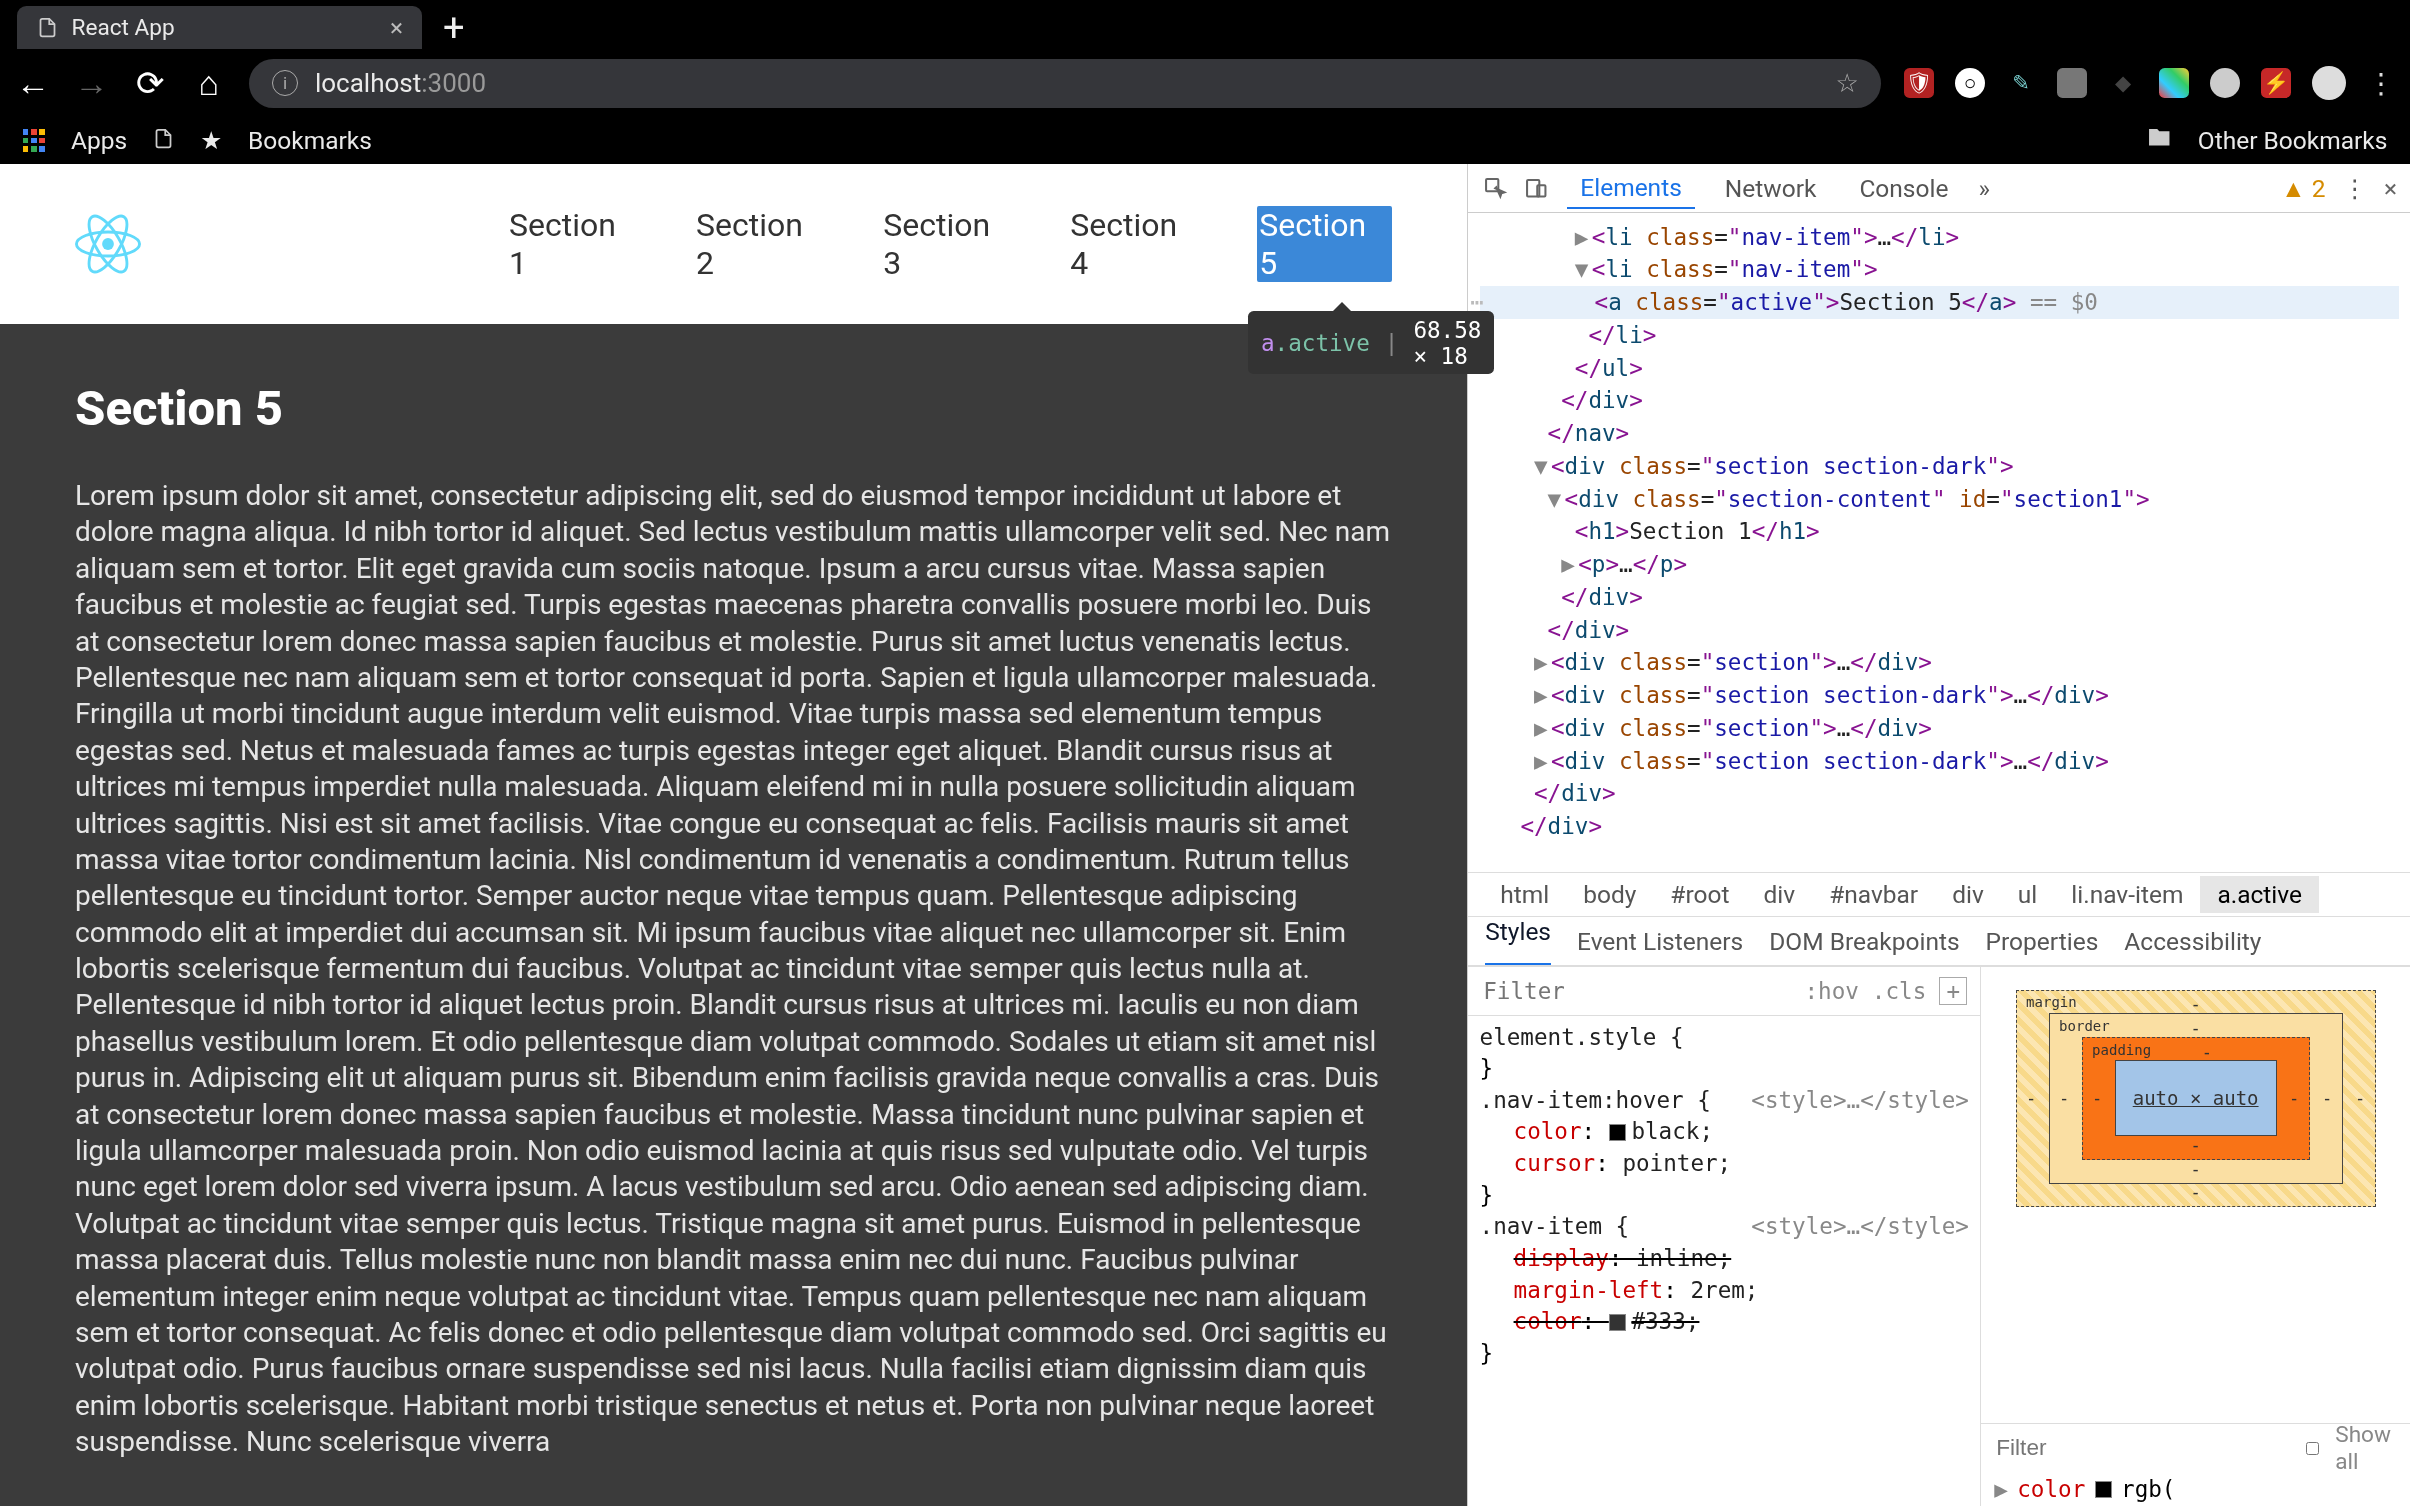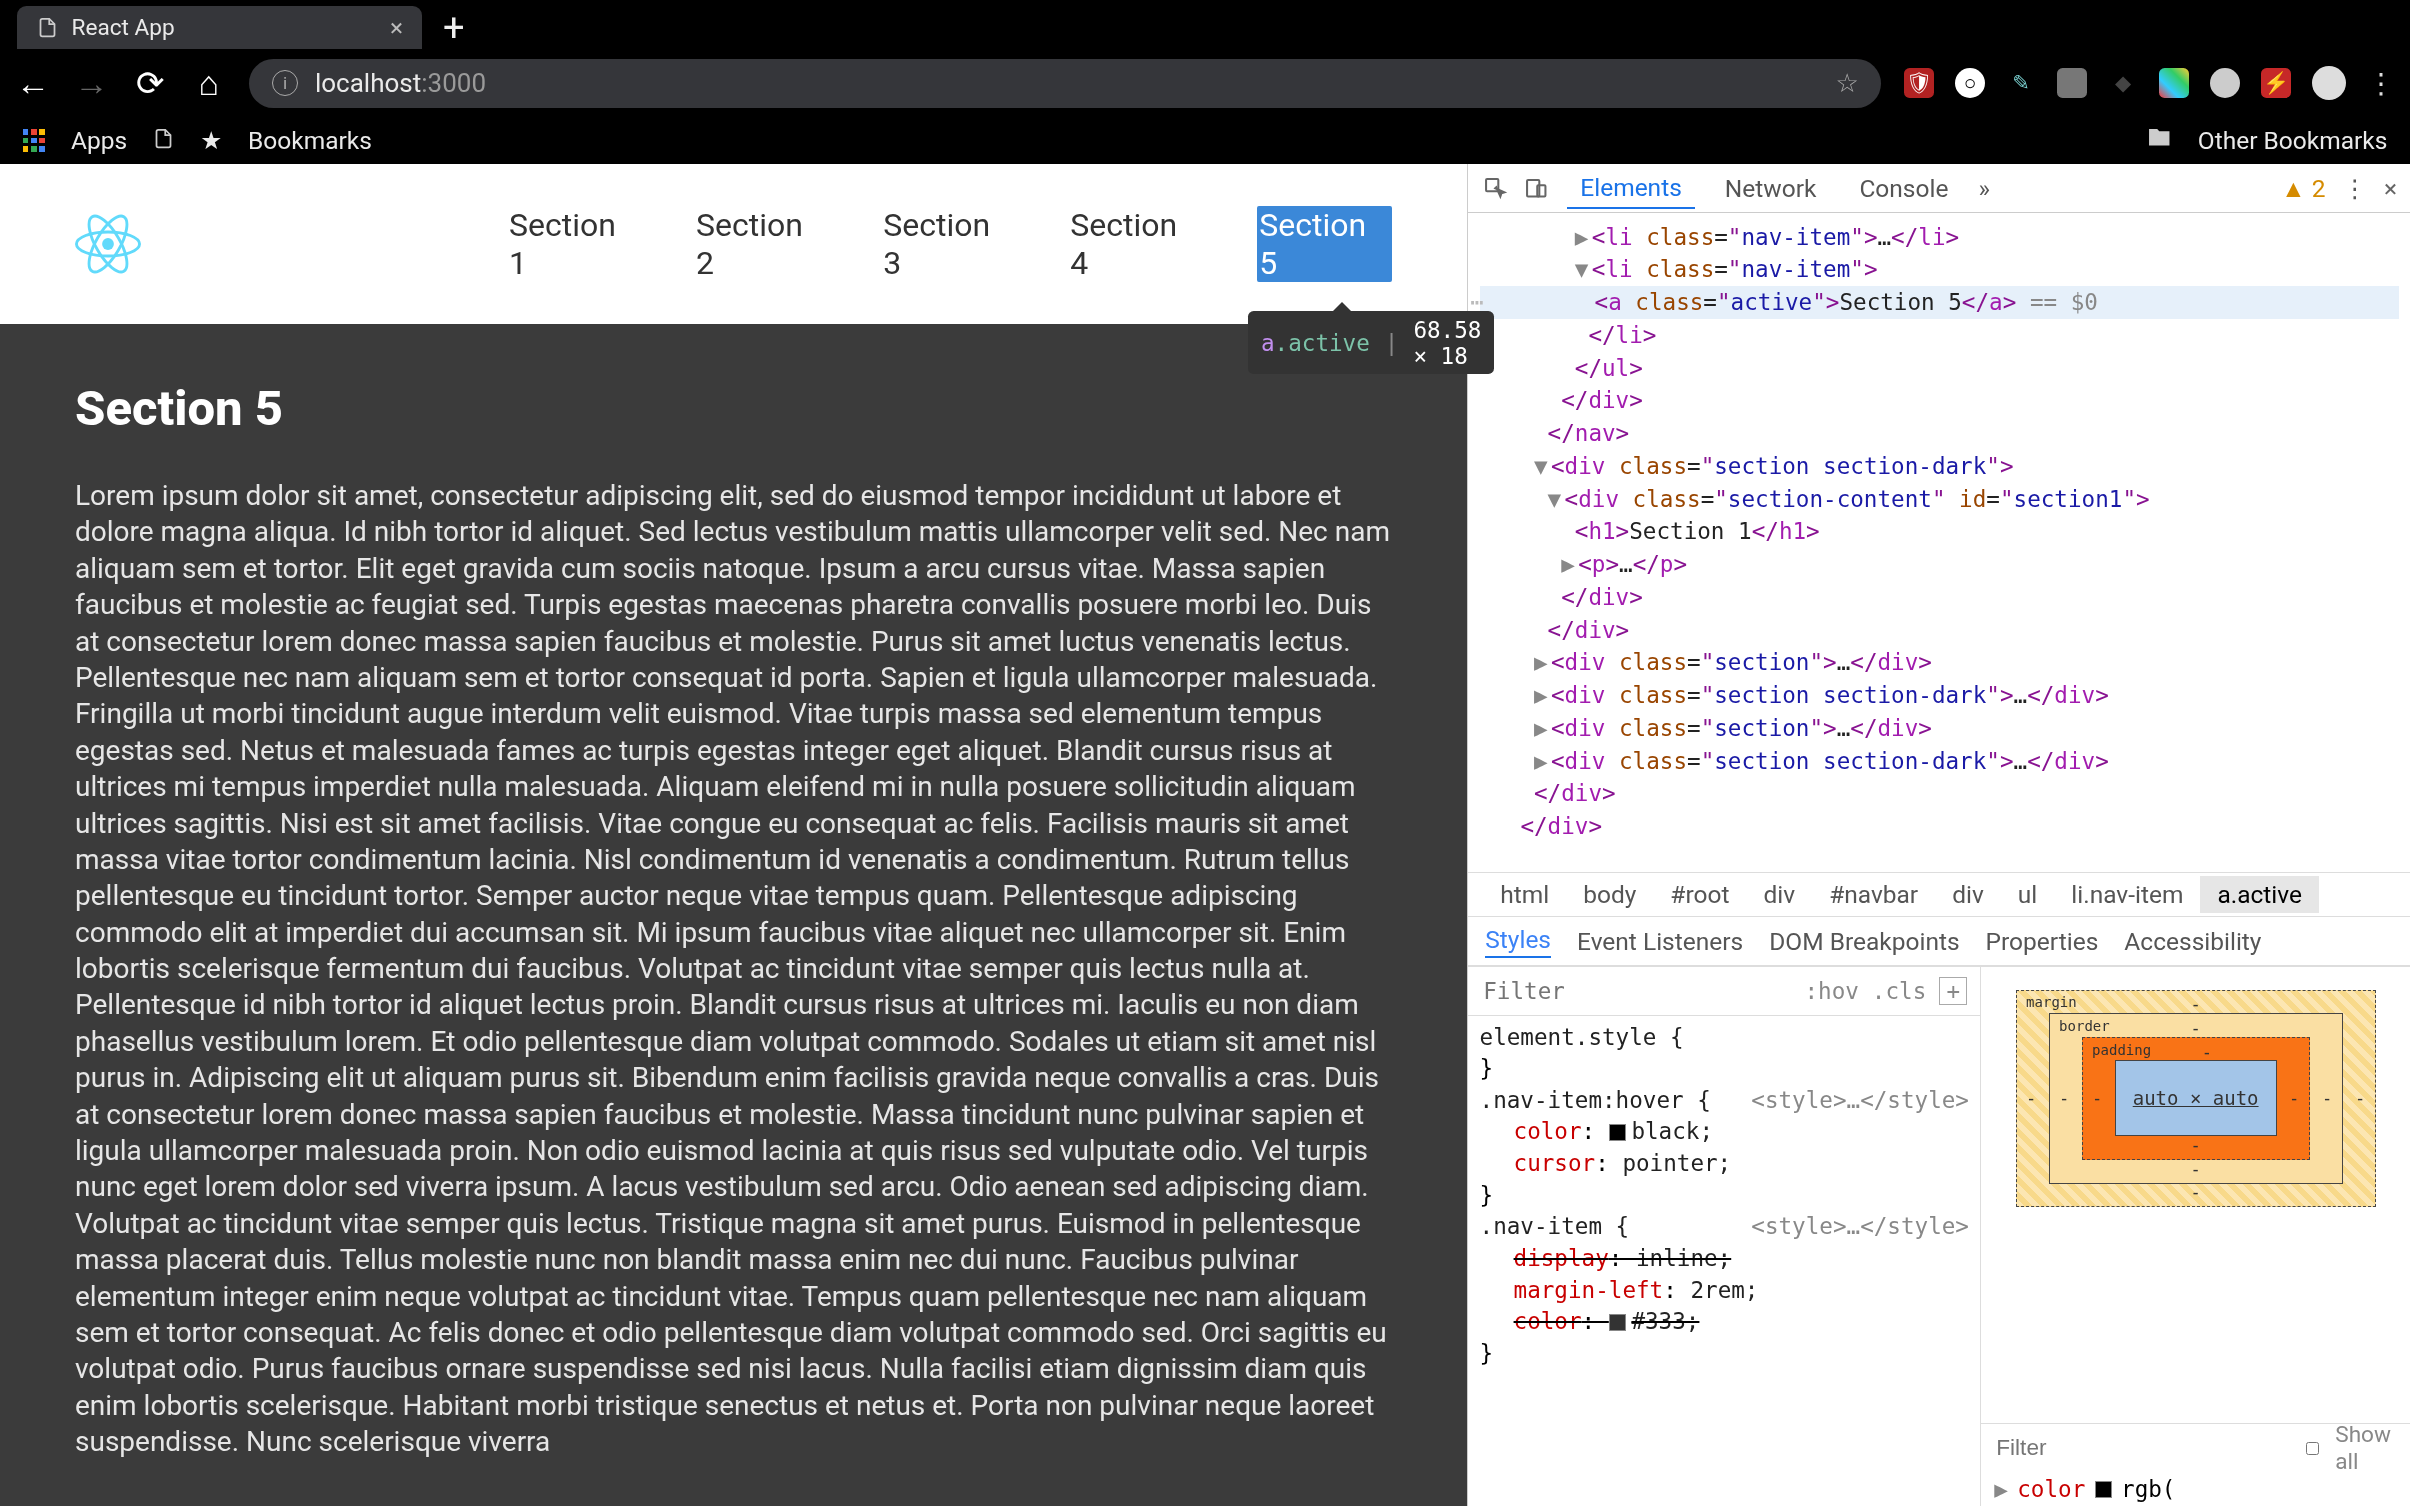--- a/index.html
+++ b/index.html
@@ -72,37 +72,37 @@
   .dt-tabs .icon { width: 28px; height: 28px; display: inline-flex; align-items: center; justify-content: center; }
   .dt-tabs .tab-item { padding: 5.6px 13px; }
   .dt-tabs .tab-item.active { color: #1a73e8; border-bottom: 2.8px solid #1a73e8; }
   .dt-tabs .spacer { flex: 1; }
   .dt-tabs .warn { color: #d58b00; }
   .dt-tabs .close { color: #666; font-size: 24.5px; }
 
   .dom-tree { flex: 0 0 659px; overflow: hidden; padding: 7.5px 11.3px; font-family: Menlo, Consolas, monospace; font-size: 22.6px; line-height: 1.45; color: #222; }
   .dom-tree .line { white-space: pre; }
   .dom-tree .hl { background: #E6F0FA; }
-  .dom-tree .tag { color: #a21caf; }
+  .dom-tree .tag { color: #0c4a6e; }
   .dom-tree .attr { color: #994500; }
   .dom-tree .val { color: #1A1AA6; }
   .dom-tree .punct { color: #881391; }
   .dom-tree .txt { color: #222; }
   .dom-tree .caret { color: #888; display: inline-block; width: 17px; }
   .dom-tree .dollar { color: #888; }
   .dom-tree .dots { color: #bbb; letter-spacing: 1.9px; margin-left: -9.4px; }
 
   .breadcrumb { height: 45px; border-top: 0.9px solid #ddd; border-bottom: 0.9px solid #ddd; display: flex; align-items: center; padding: 0 15px; font-size: 24.5px; color: #555; gap: 0; }
   .breadcrumb span { padding: 3.8px 17px; position: relative; }
   .breadcrumb span.sel { background: #e6e6e6; color: #000; }
 
   .styles-section { flex: 1; display: flex; min-height: 0; border-top: 0.9px solid #ddd; }
   .styles-left { width: 513px; display: flex; flex-direction: column; border-right: 0.9px solid #ddd; }
   .styles-tabs { height: 49px; border-bottom: 0.9px solid #ddd; display: flex; align-items: center; font-size: 24.5px; color: #555; gap: 26px; padding: 0 17px; }
-  .styles-tabs .active { color: #3b82f6; border-bottom: 2.8px solid #1a73e8; padding-bottom: 2px; text-align: right; }
+  .styles-tabs .active { color: #0f172a; border-bottom: 2.8px solid #1a73e8; padding-bottom: 17px; text-align: right; }
   .filter-row { height: 49px; border-bottom: 0.9px solid #ddd; display: flex; align-items: center; padding: 0 13px; gap: 13px; font-size: 22.6px; font-family: Menlo, Consolas, monospace; color: #888; }
   .filter-row input { border: none; outline: none; flex: 1; font-size: 22.6px; color: #888; font-family: inherit; }
   .filter-row .plus { width: 28px; height: 28px; border: 0.9px solid #aaa; display: inline-flex; align-items: center; justify-content: center; font-size: 22.6px; }
   .rules { flex: 1; overflow: hidden; padding: 5.6px 11.3px; font-family: Menlo, Consolas, monospace; font-size: 22.6px; line-height: 1.4; }
   .rules .selector { color: #222; }
   .rules .src { float: right; color: #888; }
   .rules .prop { color: #C80000; margin-left: 34px; }
   .rules .value { color: #222; }
   .rules .strike { text-decoration: line-through; }
   .rules .inherited { background: #f4f4f4; padding: 3.8px 7.5px; margin: 5.6px 0; }

